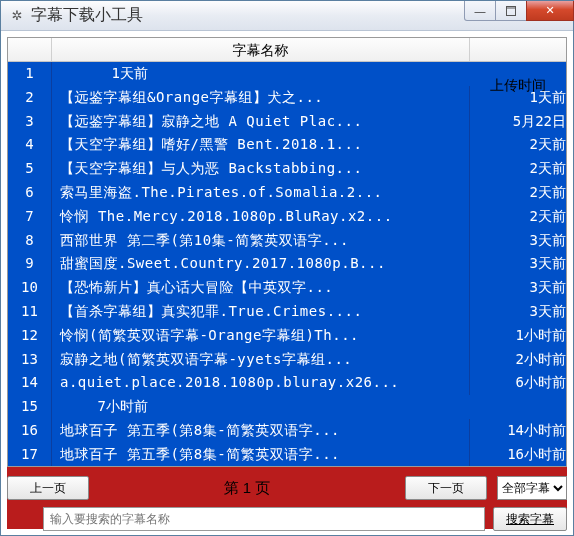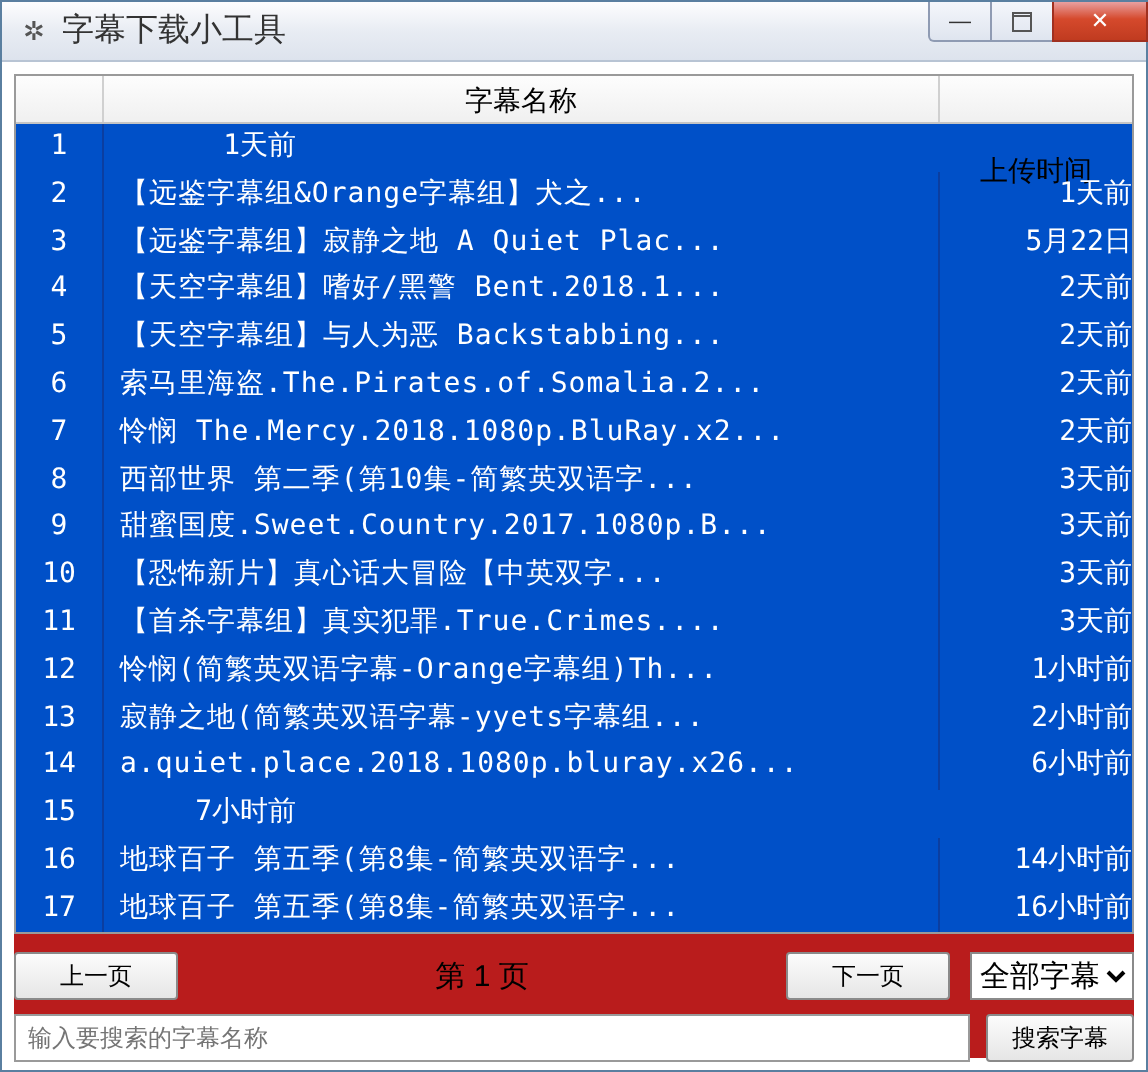--- a/index.html
+++ b/index.html
@@ -93,31 +93,31 @@
     height: 24px; padding: 0 22px;
     border: 1px solid #8a8a8a;
     background: linear-gradient(#fcfcfc,#e6e6e6);
     font-size: 12px; border-radius: 2px;
     display: inline-flex; align-items: center; justify-content: center;
   }
   .pager .page-label {
     flex: 1; text-align: center; font-size: 15px;
   }
   .pager select {
-    height: 24px; font-size: 15px; border: 1px solid #8a8a8a;
+    height: 24px; font-size: 12px; border: 1px solid #8a8a8a;
     background: #fff;
   }
   .searchbar {
-    display: flex; gap: 8px; margin-top: 6px; align-items: flex-start;
+    display: flex; gap: 8px; margin-top: 6px; align-items: flex-start; margin-left: 36px;
   }
   .searchbar input {
     flex: 1; height: 24px; border: 1px solid #9a9a9a;
     padding: 0 6px; font-size: 12px; color: #888;
   }
-  .searchbar .btn { padding: 0 12px; }
+  .searchbar .btn { padding: 0 12px; text-decoration: underline; }
 </style>
 </head>
 <body>
 
 <div class="win">
 
   <div class="titlebar">
     <span class="ico">✲</span>
     <span class="title">字幕下载小工具</span>
     <div class="winbtns">

